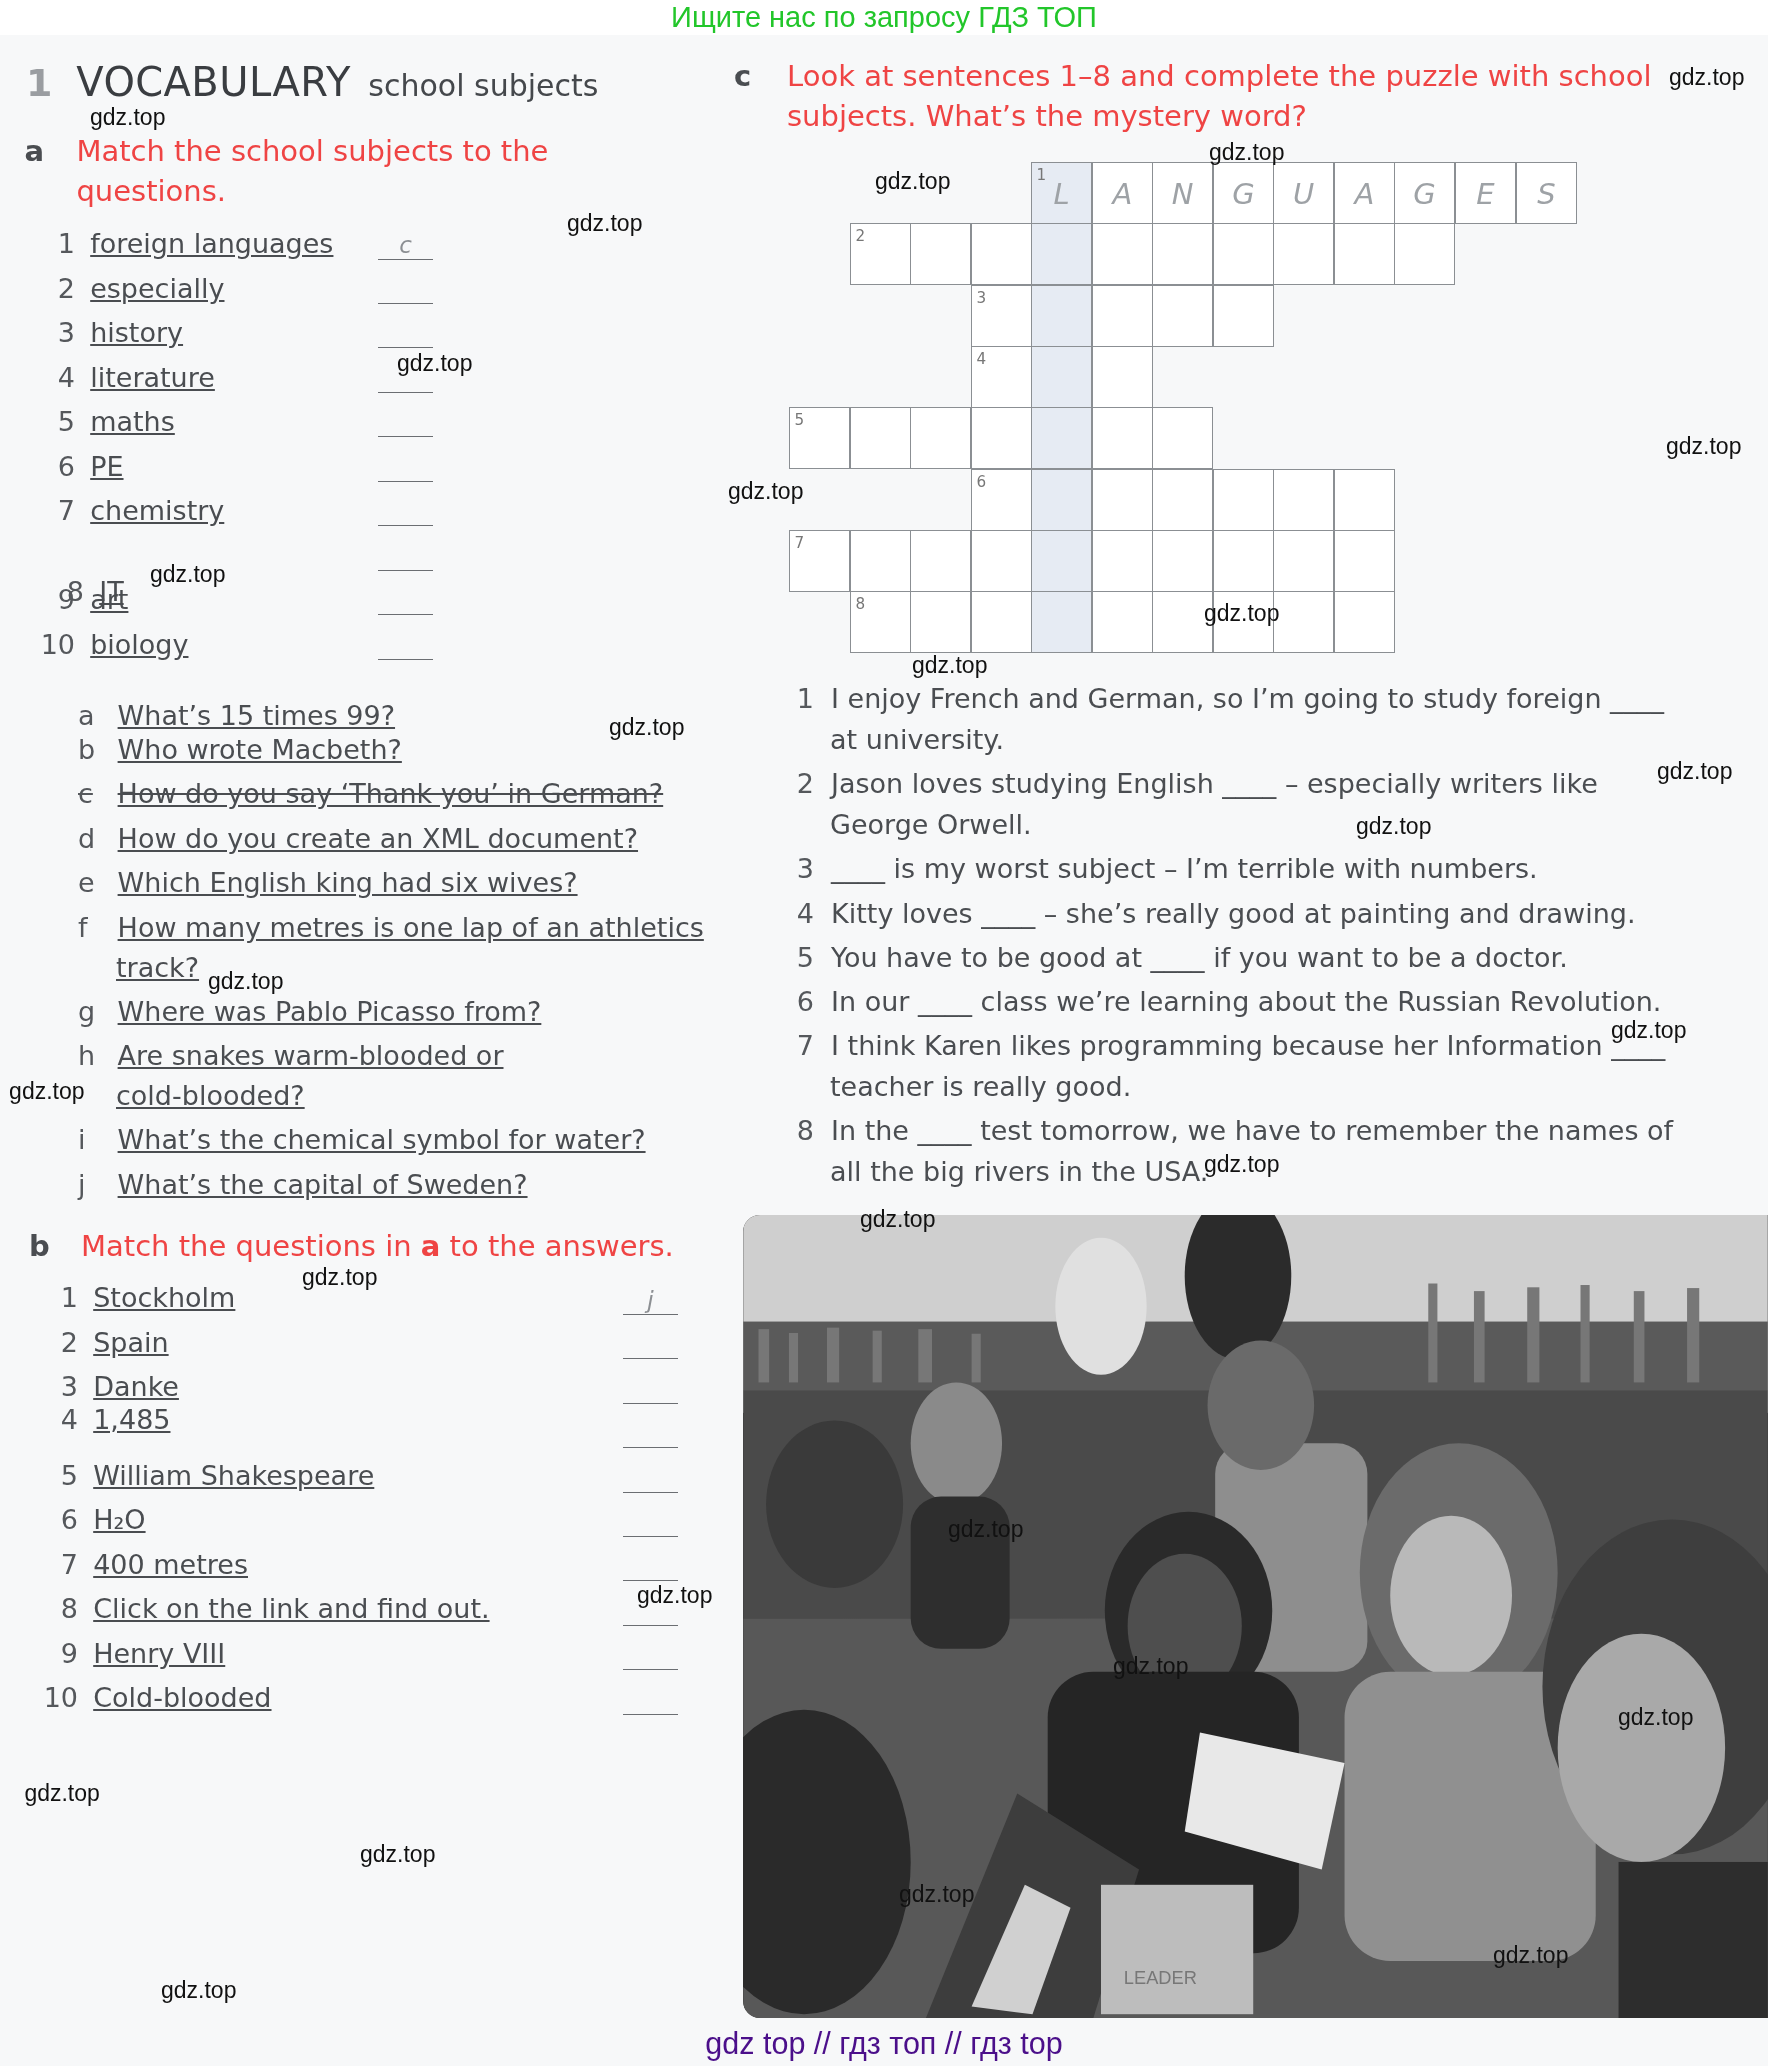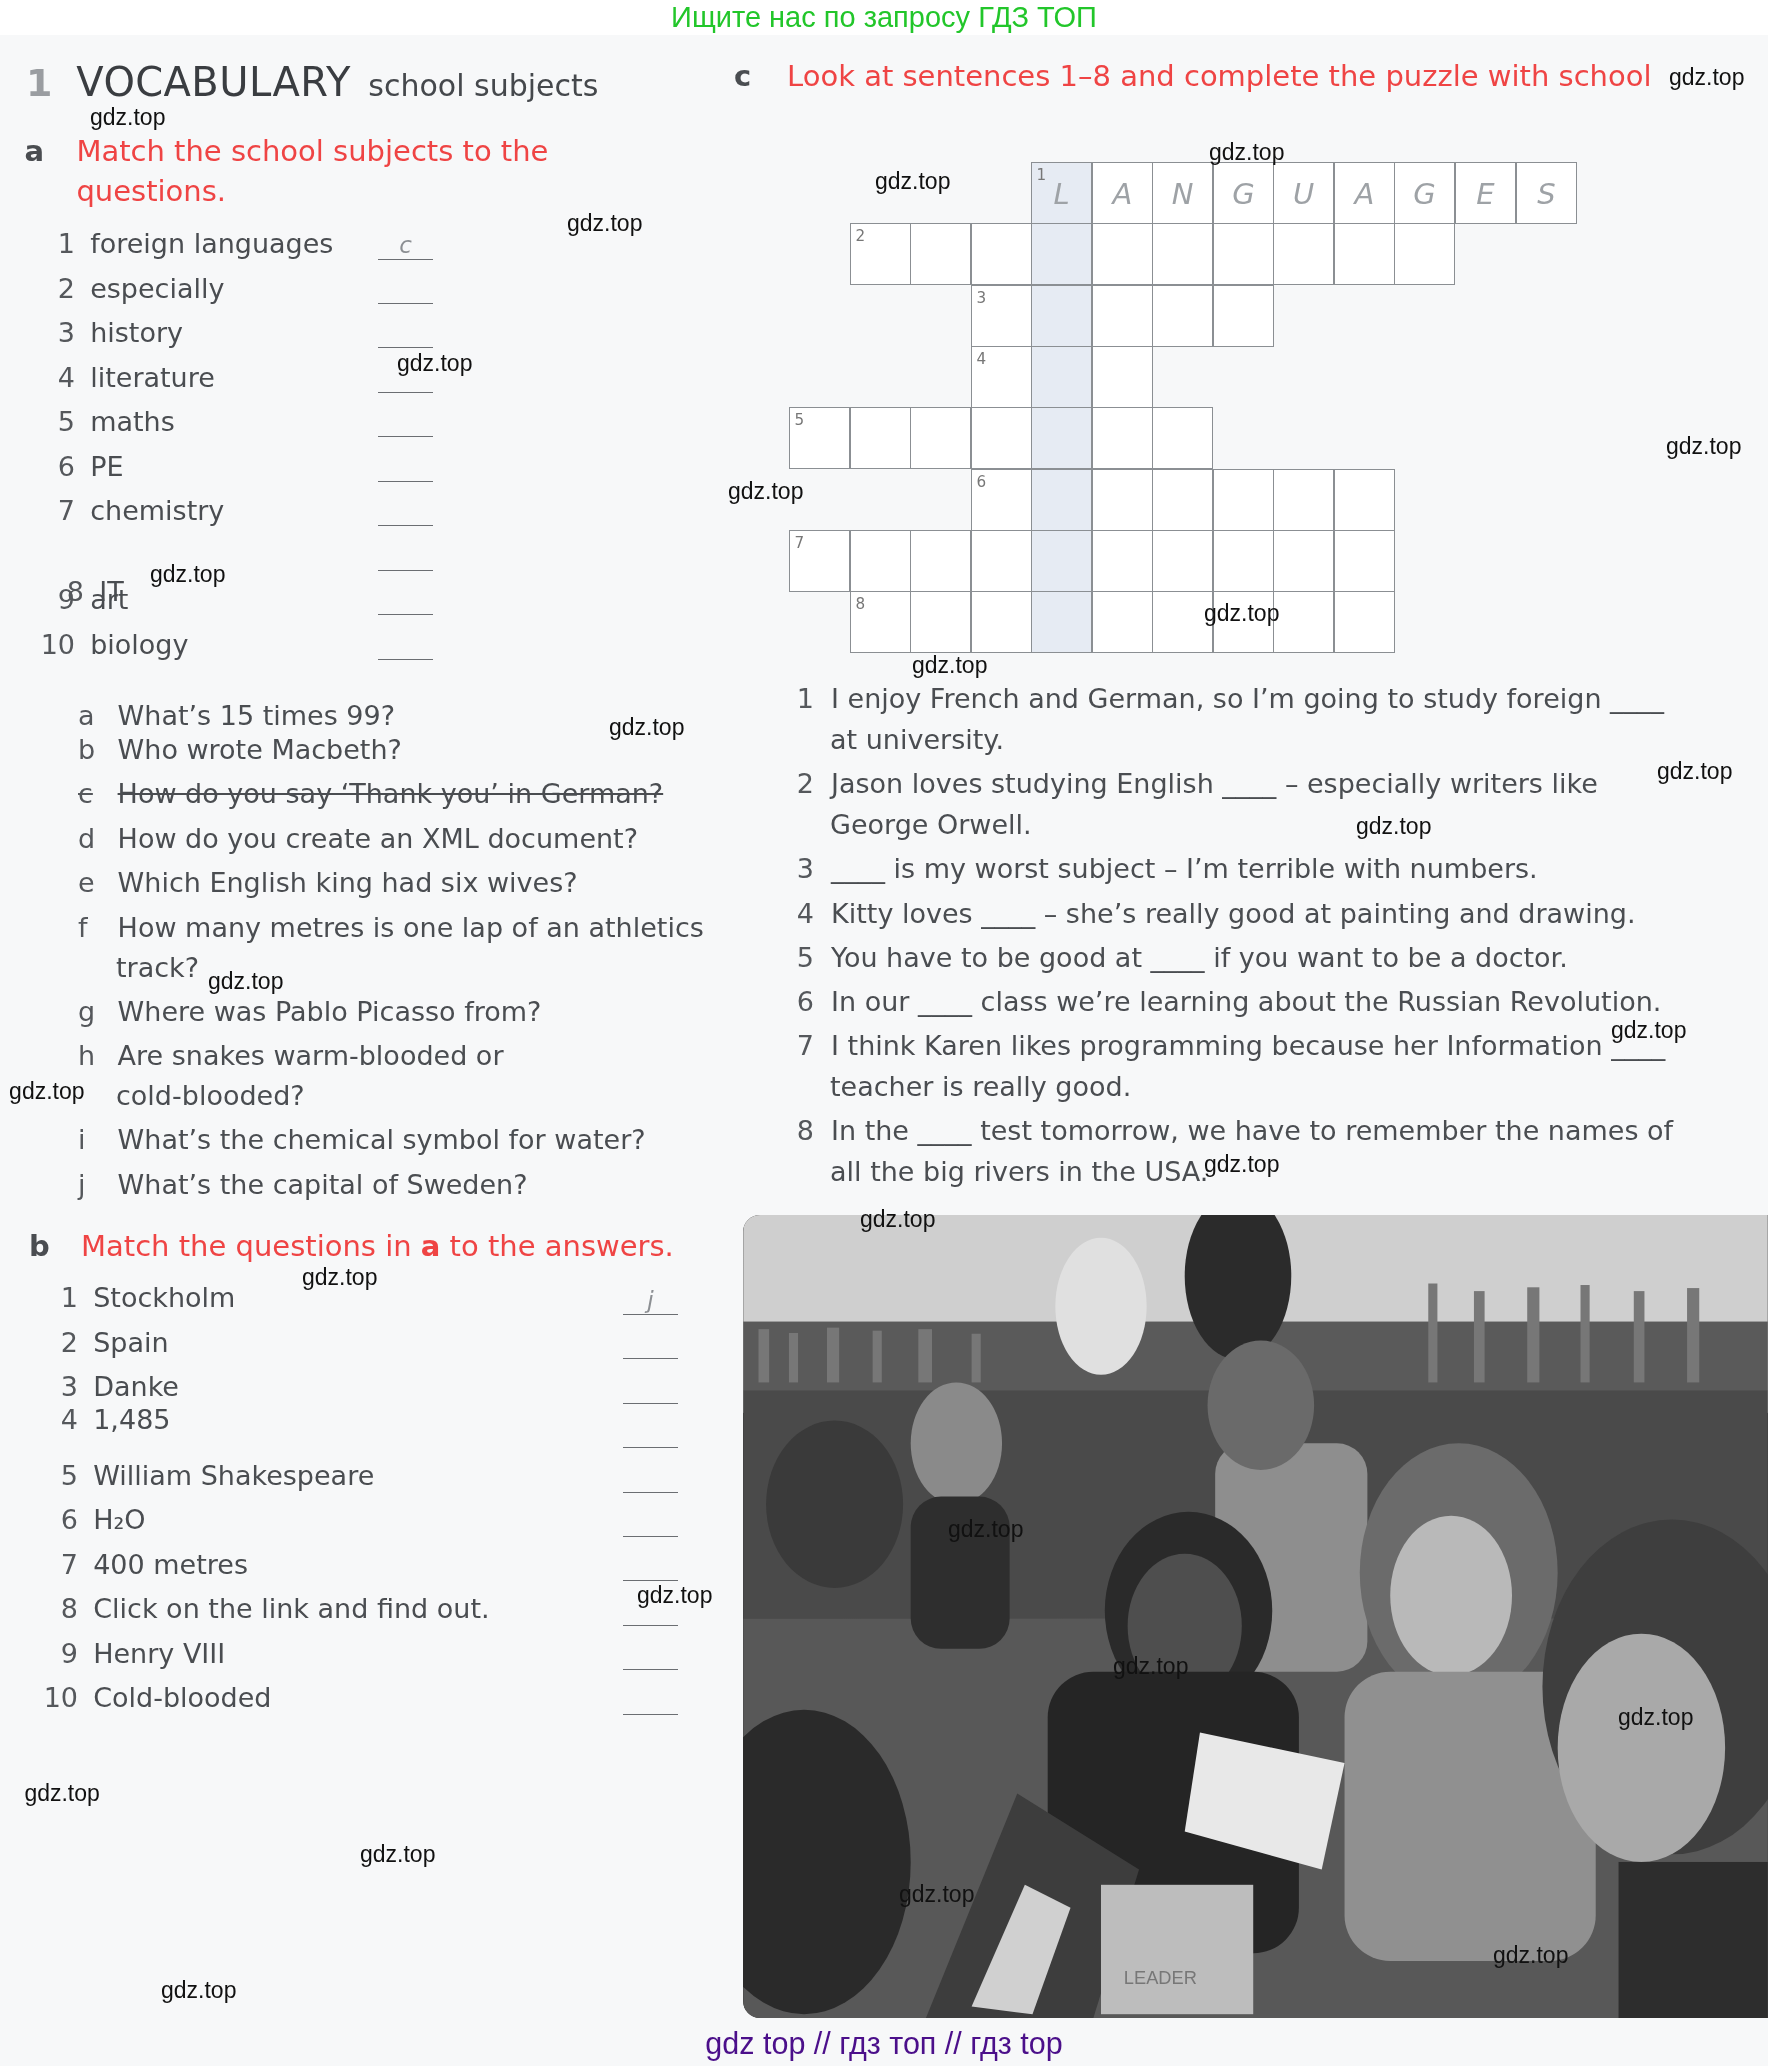--- a/index.html
+++ b/index.html
@@ -10,21 +10,21 @@
   }
   .abs { position:absolute; white-space:nowrap; }
   .top-banner { left:0; width:1768px; top:0; height:35px; background:#ffffff; text-align:center;
     font-family:"Liberation Sans", sans-serif; font-size:29px; line-height:34px; }
   .watermark { font-family:"Liberation Sans", sans-serif; font-size:23px; color:#111; }
   .sec-num { font-size:38px; color:#9a9da1; font-weight:bold; }
   .sec-title { font-size:40px; font-weight:normal; color:#3a3d41; letter-spacing:0.4px; }
   .sec-sub { font-size:30px; color:#45484c; }
   .sub-letter { font-size:29px; color:#4a4d51; font-weight:bold; }
   .instr { font-size:29px; color:#ef4444; line-height:40px; }
-  .item { font-size:27px; color:#4a4d51; }
+  .item { font-size:27px; color:#4a4d51;text-decoration:underline; }
   .num { display:inline-block; text-align:right; width:37px; margin-right:15.2px; color:#55585c; }
   .letter { display:inline-block; width:21.3px; margin-right:18.3px; color:#55585c; }
   .blank { border-bottom:1.5px solid #6b6e72; width:55px; height:27.4px; text-align:center; font-size:23px; color:#8c8f93; font-style:italic; }
   .strike { text-decoration:line-through; }
   .cw-cell { position:absolute; width:60px; height:60px; box-sizing:border-box; border:1.5px solid #8b8f93; background:#fff; }
   .cw-cell.shaded { background:#e6ebf3; }
   .cw-num { position:absolute; left:4.6px; top:3px; font-size:15.2px; color:#777; }
   .cw-letter { position:absolute; left:0; right:0; top:13.7px; text-align:center; font-size:29px; color:#9ea2a6; font-style:italic; font-weight:300; }
   .sent { font-size:27px; color:#4a4d51; line-height:41px; }
   .sent .num { width:23px; margin-right:17px; }
@@ -109,21 +109,21 @@
     <div class="abs item" style="left:41px; top:1593px;"><span class="num">8</span><span>Click on the link and find out.</span></div>
     <div class="abs blank" style="left:623px; top:1598px;"></div>
     <div class="abs item" style="left:41px; top:1638px;"><span class="num">9</span><span>Henry VIII</span></div>
     <div class="abs blank" style="left:623px; top:1642px;"></div>
     <div class="abs item" style="left:41px; top:1682px;"><span class="num">10</span><span>Cold-blooded</span></div>
     <div class="abs blank" style="left:623px; top:1687px;"></div>
   </div>
 
 <div class="abs" style="left:734px; top:56px;">
   <span class="sub-letter" style="display:inline-block;width:53px;">c</span><span class="instr">Look at sentences 1–8 and complete the puzzle with school</span><br>
-  <span style="display:inline-block;width:53px;"></span>
+  <span style="display:inline-block;width:53px;"></span><span class="instr">subjects. What’s the mystery word?</span>
 </div>
 
 <div id="crossword" class="abs" style="left:789px; top:162px; width:787px; height:492px;">
     <div class="cw-cell shaded" style="left:242px; top:0px; width:61px; height:62px;">
       <span class="cw-num">1</span>
       <span class="cw-letter">L</span>
     </div>
     <div class="cw-cell" style="left:303px; top:0px; width:61px; height:62px;">
       <span class="cw-letter">A</span>
     </div>

